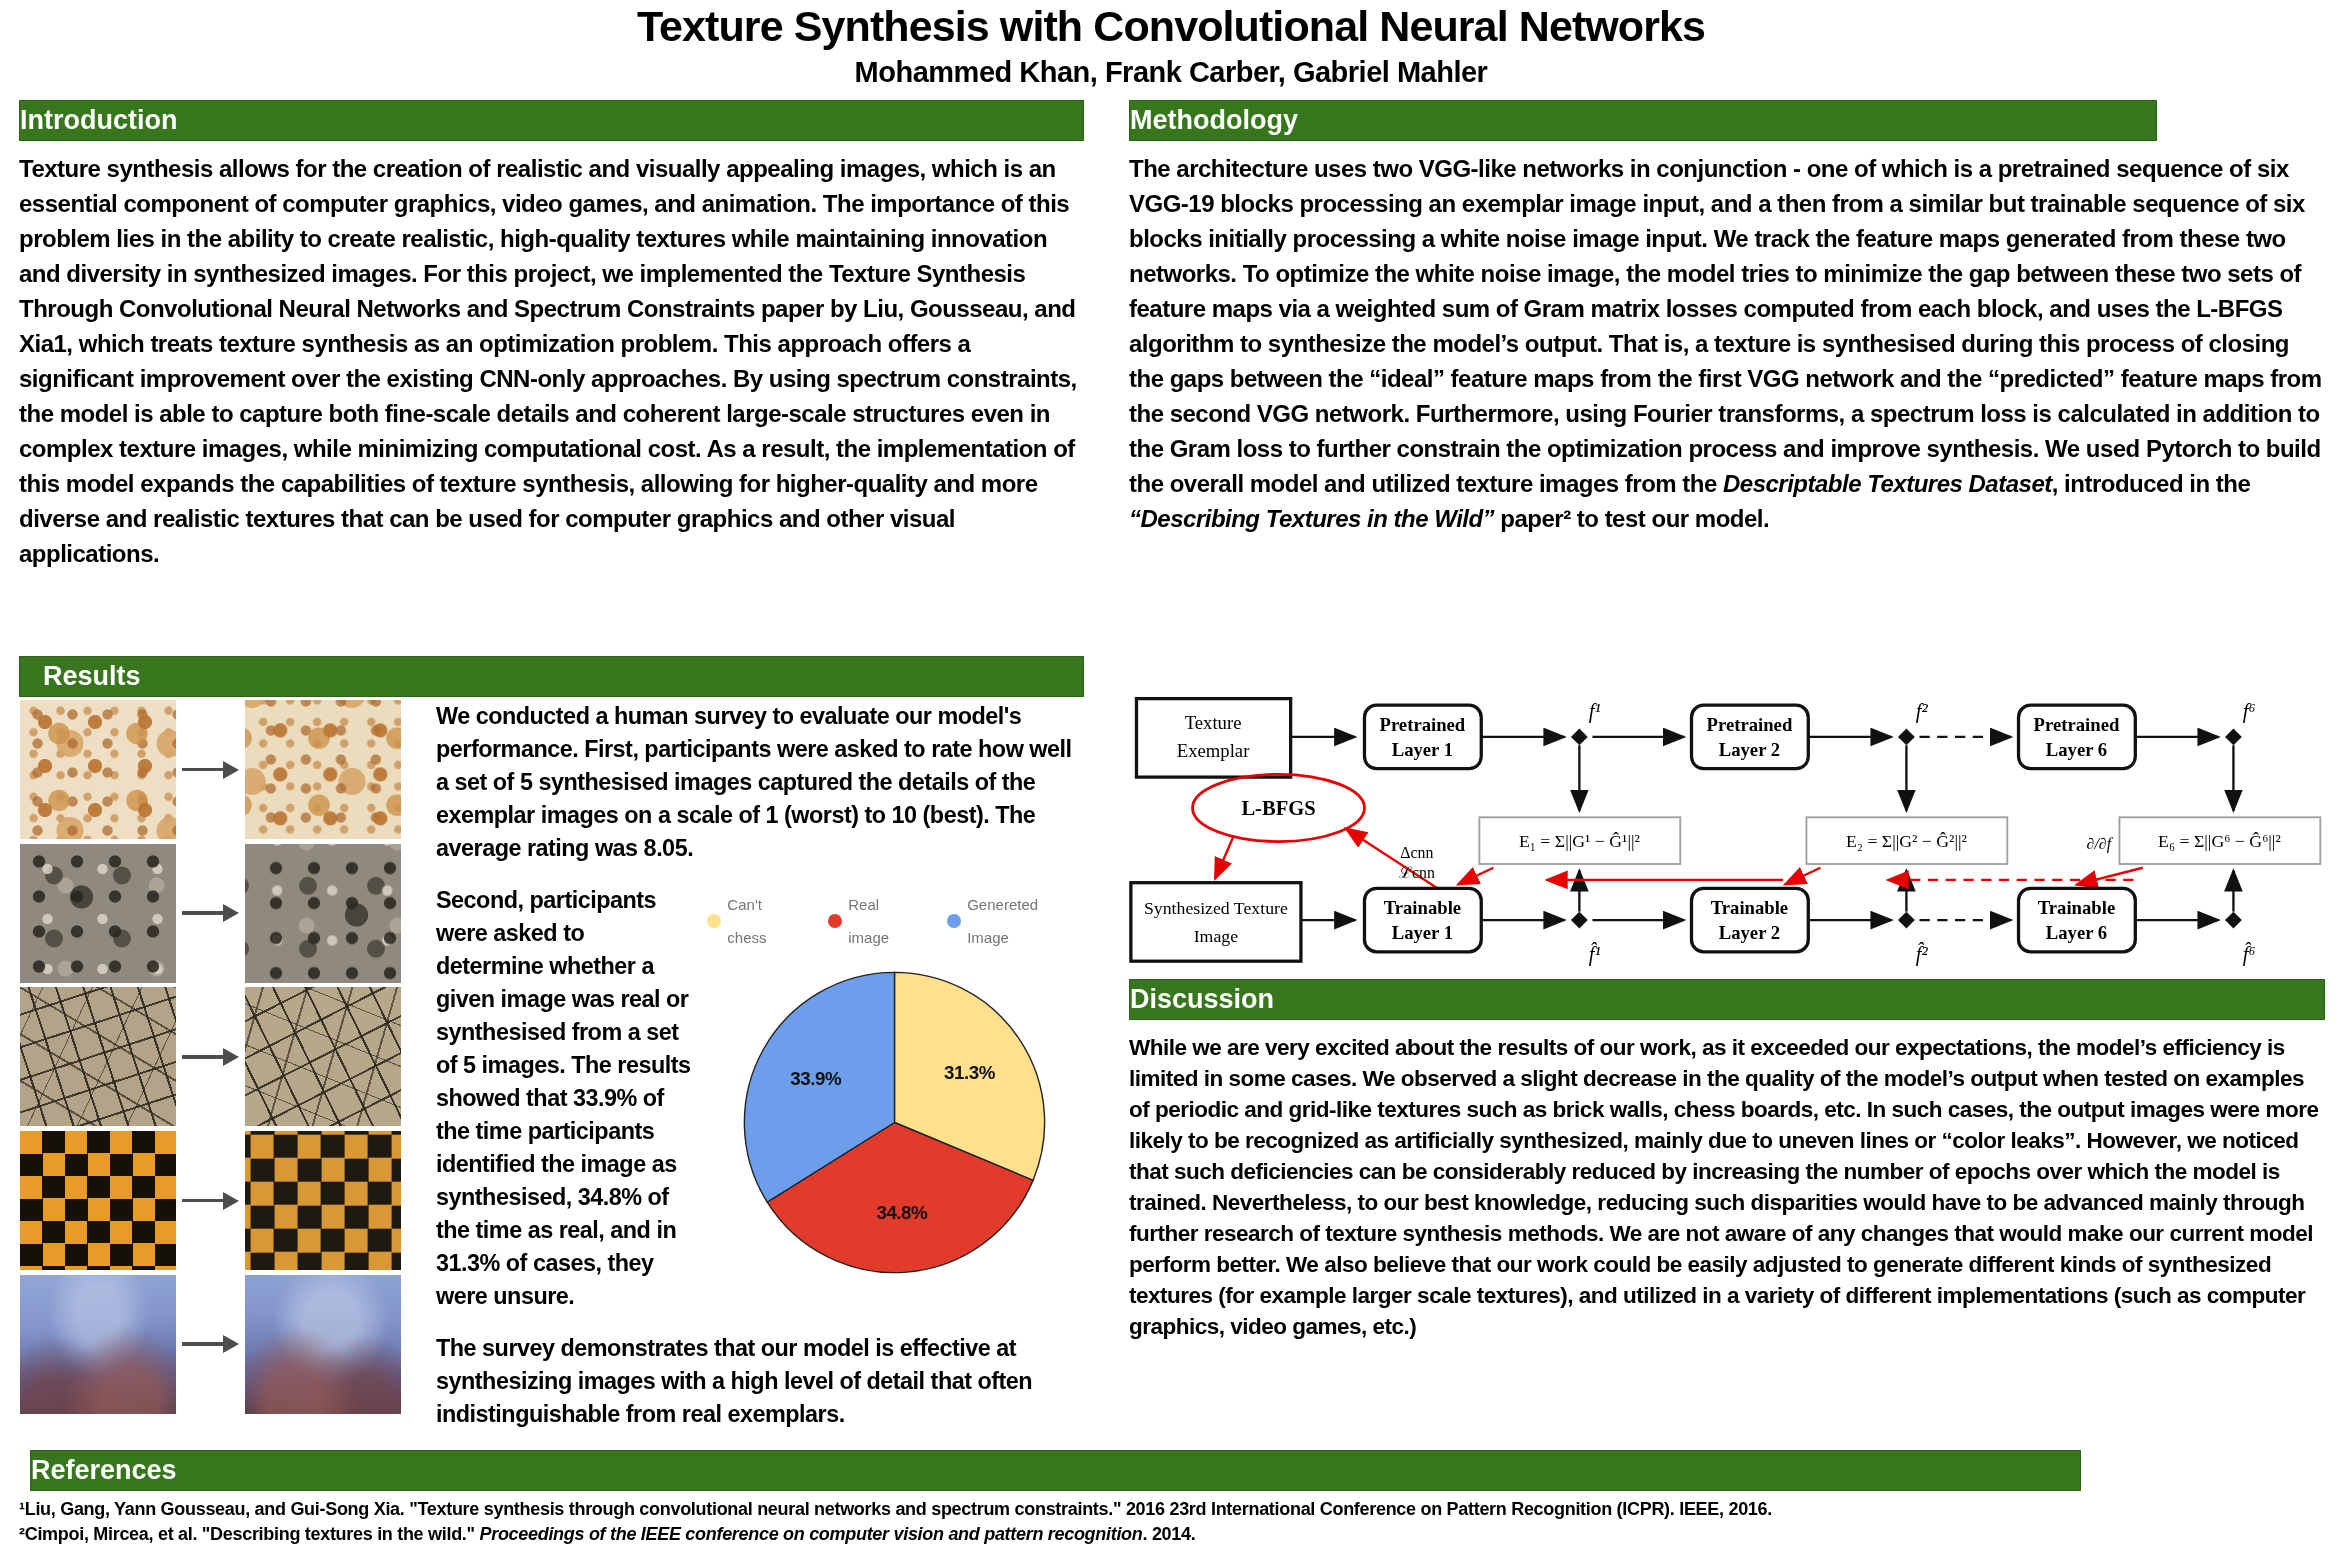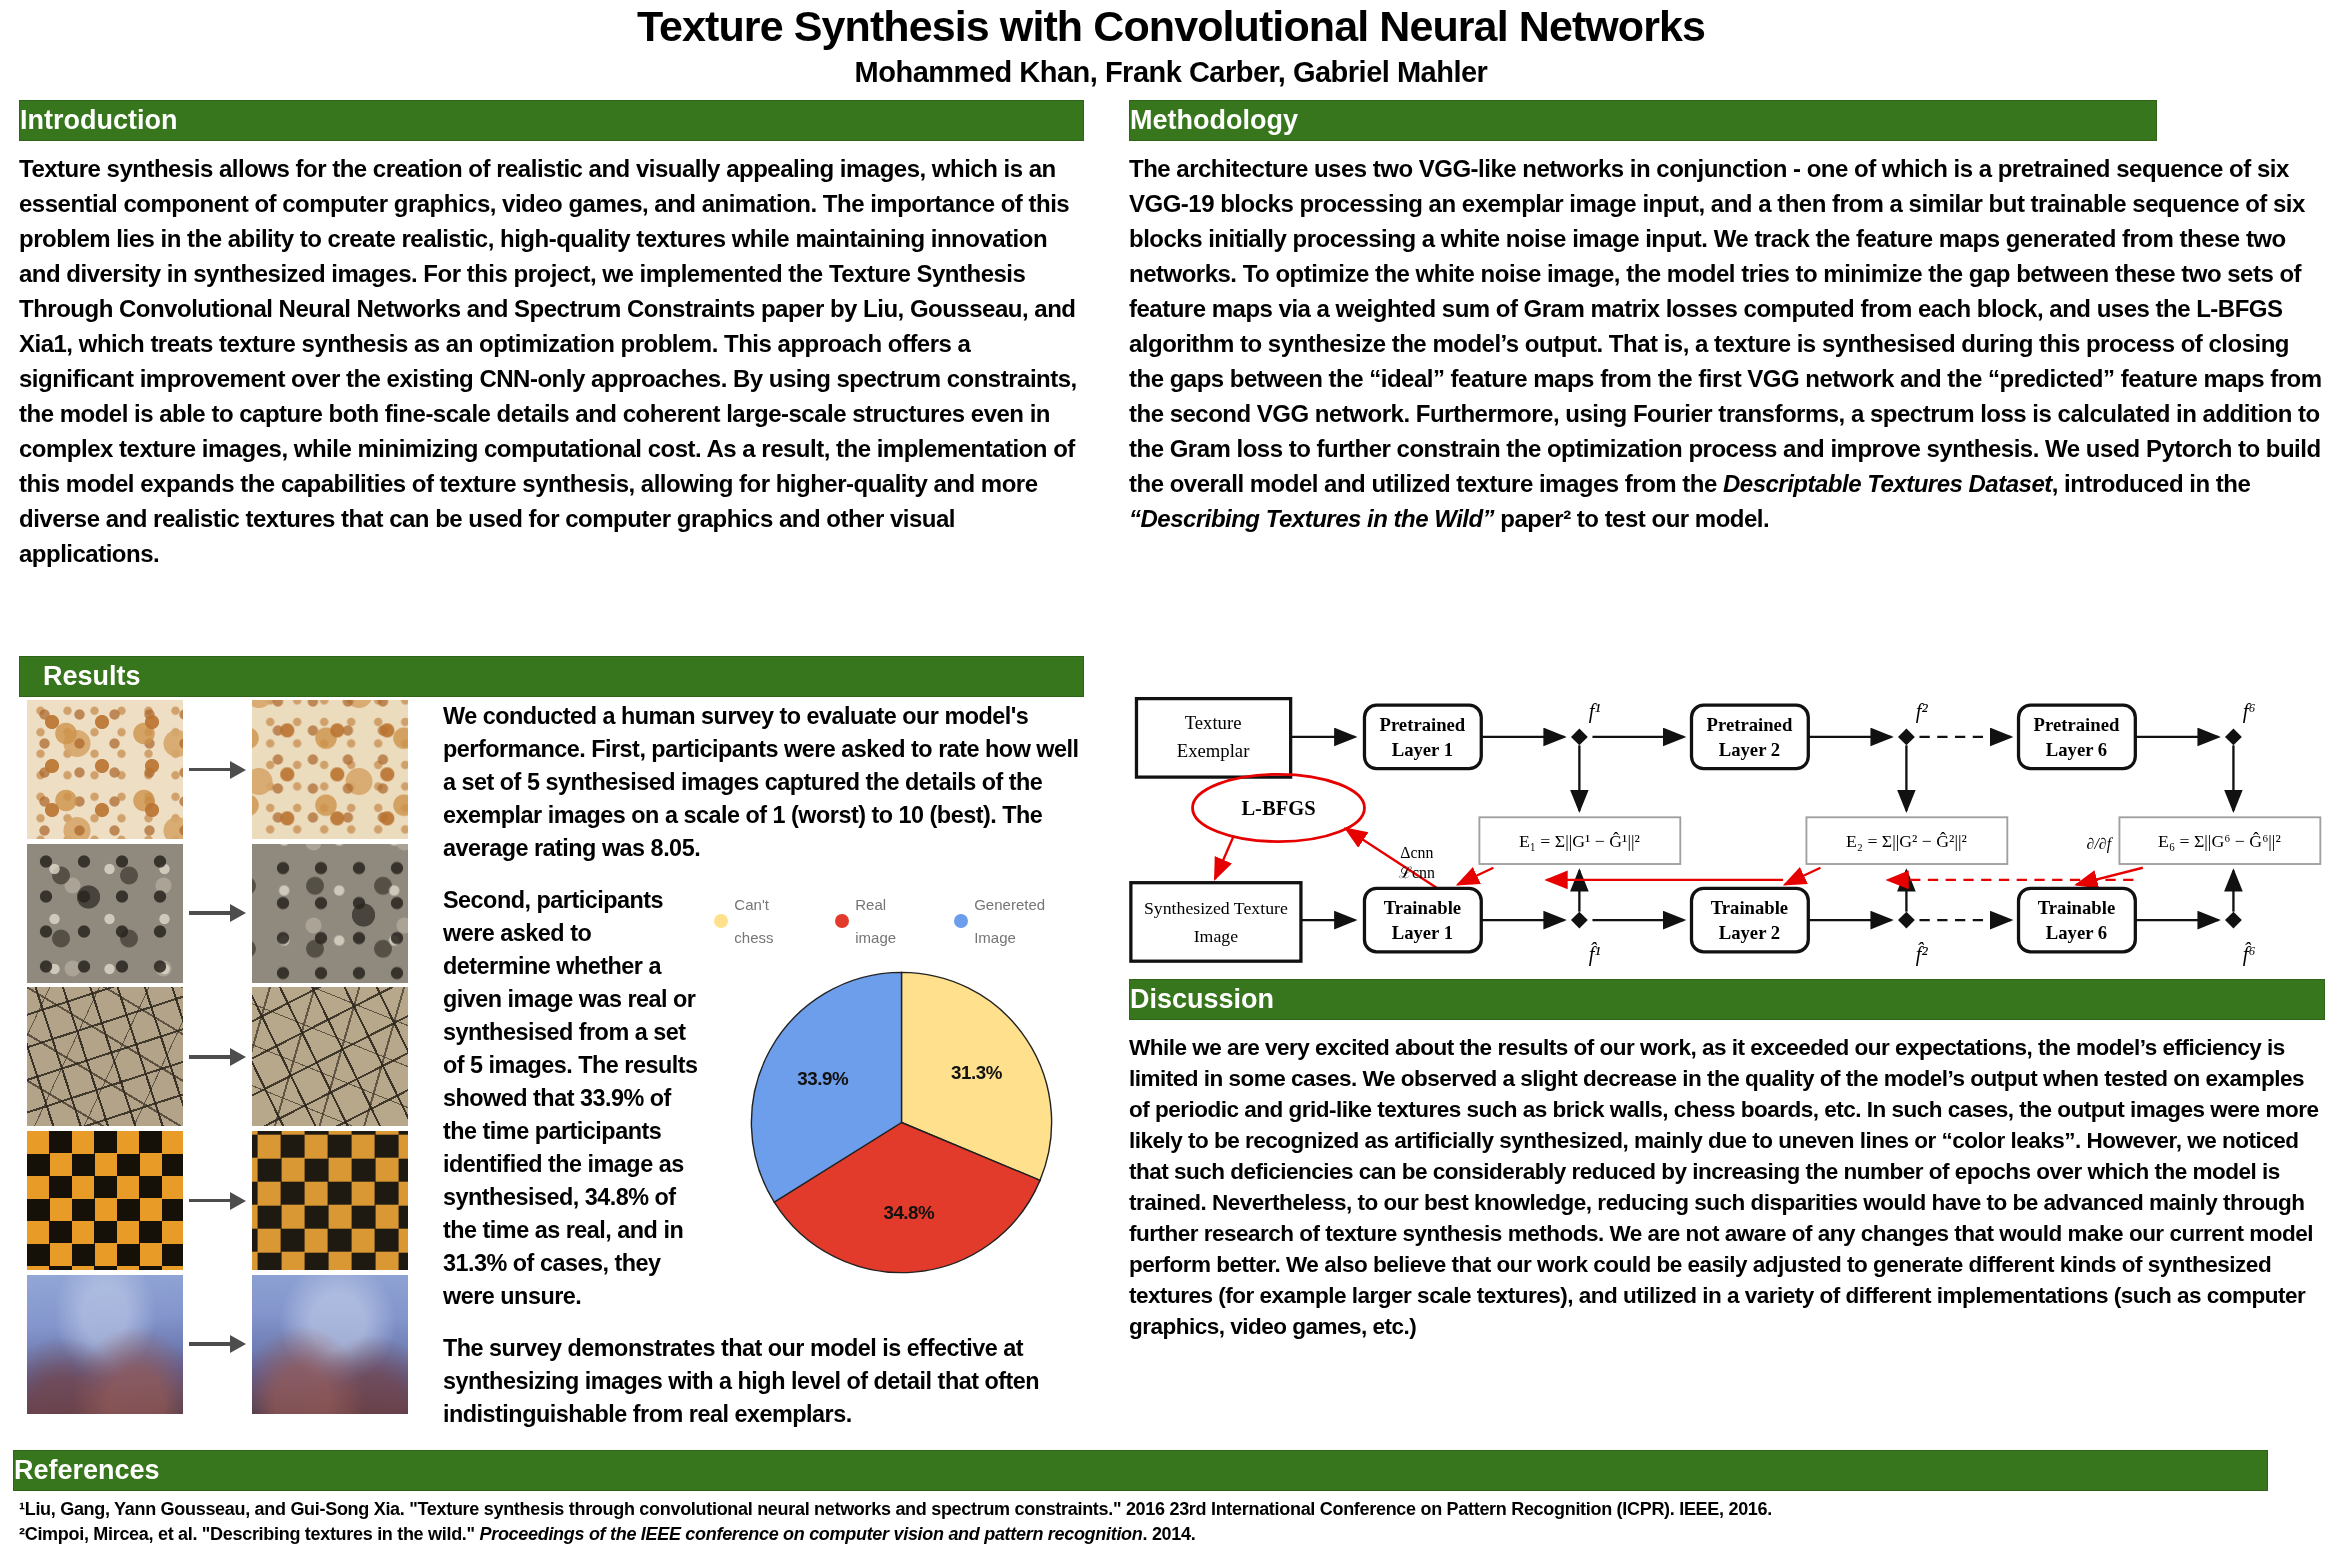--- a/index.html
+++ b/index.html
@@ -30,21 +30,21 @@
   .results-text p{margin:0 0 19px 0;}
   .p3{clear:right;}
   .pie-wrap{float:right;width:375px;margin:3.7px 0 9.4px 13px;}
   .legend{display:flex;justify-content:center;gap:24px;font-size:15px;color:#757575;
           font-weight:normal;letter-spacing:0;align-items:center;}
   .legend-item{display:flex;align-items:center;gap:6.6px;}
   .legend-swatch{width:14px;height:14px;border-radius:50%;}
   #pie-svg{display:block;margin:9.4px auto 0 auto;}
   .pie-label{font-size:20px;font-weight:bold;fill:#111;font-family:"Liberation Sans",sans-serif;}
   .diagram{width:1196px;height:281px;}
-  .refs-band{position:absolute;left:13px;top:1450px;width:2255px;}
+  .refs-band{position:absolute;left:30px;top:1450px;width:2051px;}
   .refs-text{position:absolute;left:19px;top:1497px;width:2295px;font-size:18px;line-height:25px;
              font-weight:bold;letter-spacing:-0.3px;}
   .refs-text .ref{white-space:nowrap;}
   svg text{font-family:"Liberation Serif","DejaVu Serif",serif;}
   .n-box{fill:#fff;stroke:#111;stroke-width:3.5;}
   .loss-box{fill:#fff;stroke:#a0a0a0;stroke-width:2;}
   .blk{stroke:#111;stroke-width:2.5;fill:none;}
   .red{stroke:#e60000;stroke-width:2.5;fill:none;}
   .dash{stroke-dasharray:11 8;}
   .bx-t{font-size:20px;font-weight:bold;text-anchor:middle;}
@@ -103,21 +103,21 @@
 
   <div class="title">Texture Synthesis with Convolutional Neural Networks</div>
   <div class="authors">Mohammed Khan, Frank Carber, Gabriel Mahler</div>
 
   <div class="col-left">
     <div class="band abs" style="left:0;top:0;width:1065px;">Introduction</div>
     <div class="bodytext intro-text abs" style="left:0;top:51px;width:1065px;">Texture synthesis allows for the creation of realistic and visually appealing images, which is an essential component of computer graphics, video games, and animation. The importance of this problem lies in the ability to create realistic, high-quality textures while maintaining innovation and diversity in synthesized images. For this project, we implemented the Texture Synthesis Through Convolutional Neural Networks and Spectrum Constraints paper by Liu, Gousseau, and Xia1, which treats texture synthesis as an optimization problem. This approach offers a significant improvement over the existing CNN-only approaches. By using spectrum constraints, the model is able to capture both fine-scale details and coherent large-scale structures even in complex texture images, while minimizing computational cost. As a result, the implementation of this model expands the capabilities of texture synthesis, allowing for higher-quality and more diverse and realistic textures that can be used for computer graphics and other visual applications.</div>
 
     <div class="band abs" style="left:0;top:556px;width:1065px;padding-left:23px;">Results</div>
 
-    <div class="results-wrap abs" style="left:8px;top:600px;width:1065px;">
+    <div class="results-wrap abs" style="left:1px;top:600px;width:1065px;">
       <div class="tex-col">
         <div class="tex-row">
           <div class="tex tex-foam"></div>
           <div class="pair-arrow">
               <div class="shaft"></div>
               <div class="head"></div>
             </div>
           <div class="tex tex-foam v2"></div>
         </div>
         <div class="tex-row">

